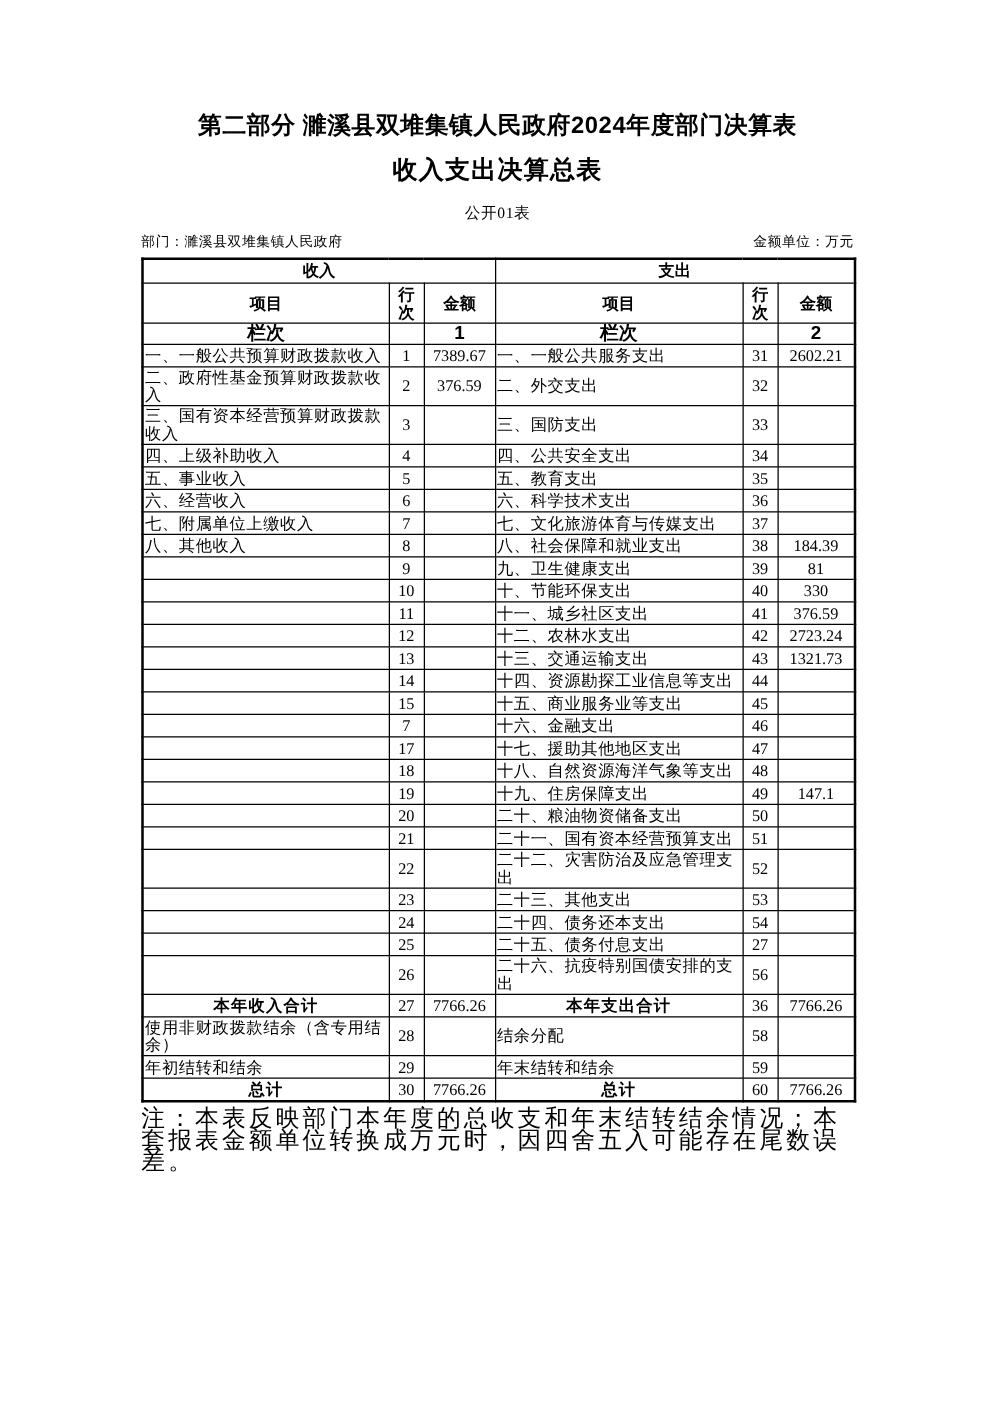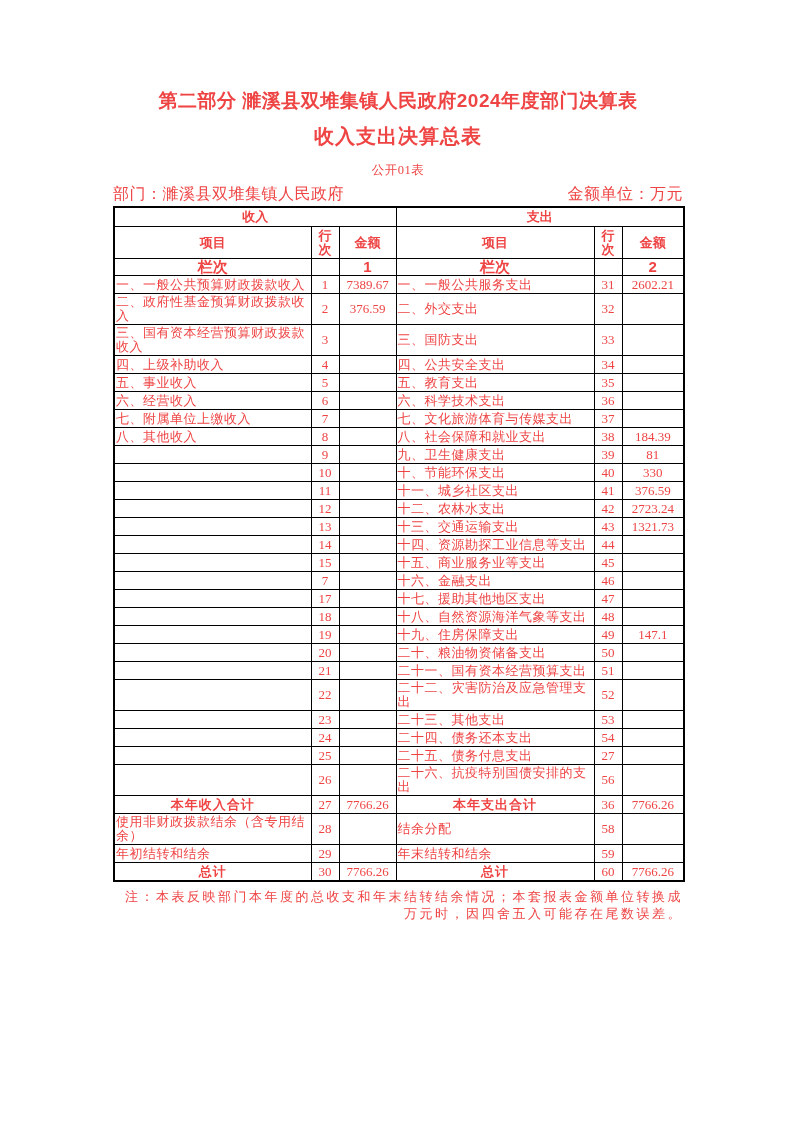--- a/index.html
+++ b/index.html
@@ -1,21 +1,21 @@
 <!DOCTYPE html>
 <html><head>
 <meta charset="utf-8">
 <style>
   html, body { margin: 0; padding: 0; background: #ffffff; }
   .page {
     position: relative;
     width: 793px;
     height: 1122px;
     background: #ffffff;
-    color: #ef4444;
+    color: #000000;
     font-family: "Liberation Serif", "DejaVu Serif", serif;
     overflow: hidden;
   }
   .content {
     position: absolute;
     left: 113px;
     top: 0;
     width: 570px;
   }
   .doc-title {
@@ -42,21 +42,21 @@
     text-align: center;
     font-size: 12.5px;
     line-height: 15px;
     letter-spacing: 0.5px;
   }
   .meta {
     display: flex;
     justify-content: space-between;
     margin-top: 8px;
     margin-bottom: 4px;
-    font-size: 16px;
+    font-size: 11px;
     line-height: 16px;
     letter-spacing: 0.5px;
   }
   table.budget {
     width: 570px;
     table-layout: fixed;
     border-collapse: collapse;
     border: 2px solid #000;
   }
   table.budget th, table.budget td {
@@ -87,24 +87,25 @@
   tbody td.rowno { text-align: center; letter-spacing: 0; }
   tbody td.amt   { text-align: center; letter-spacing: 0; }
   tbody tr.total-row td.item {
     font-family: Liberation Serif, serif;
     font-weight: bold;
     text-align: center;
     letter-spacing: 1px;
   }
   .note {
     margin-top: 6px;
-    font-size: 13px;
+    font-size: 19px;
     line-height: 17px;
     letter-spacing: 2.5px;
-    text-align: right;
+    text-align: left;
+    font-family: Liberation Mono, monospace;
   }
 </style>
 </head>
 <body>
 
 <div class="page">
   <div class="content">
 
     <div class="doc-title">第二部分 濉溪县双堆集镇人民政府2024年度部门决算表</div>
     <div class="doc-subtitle">收入支出决算总表</div>

